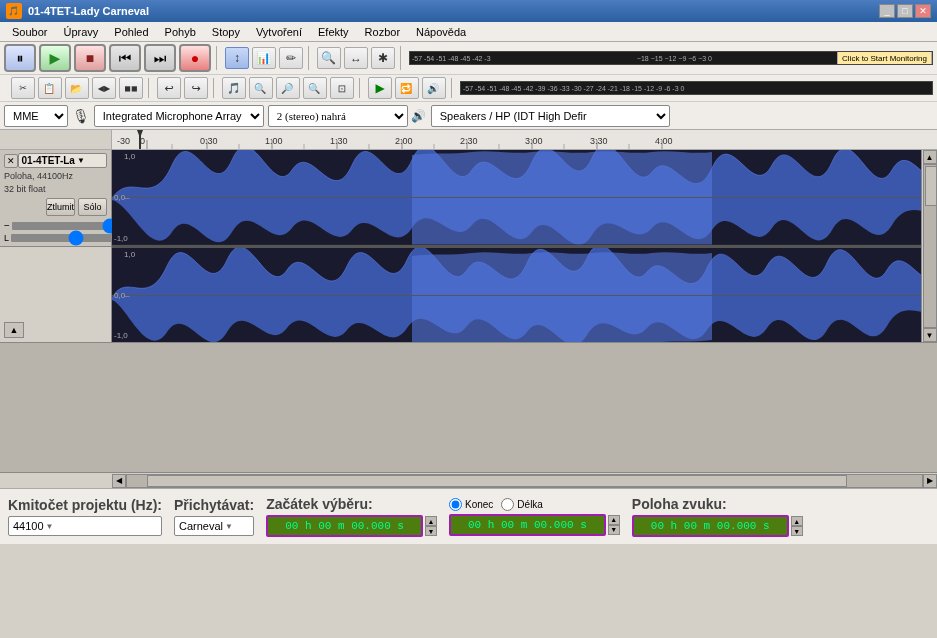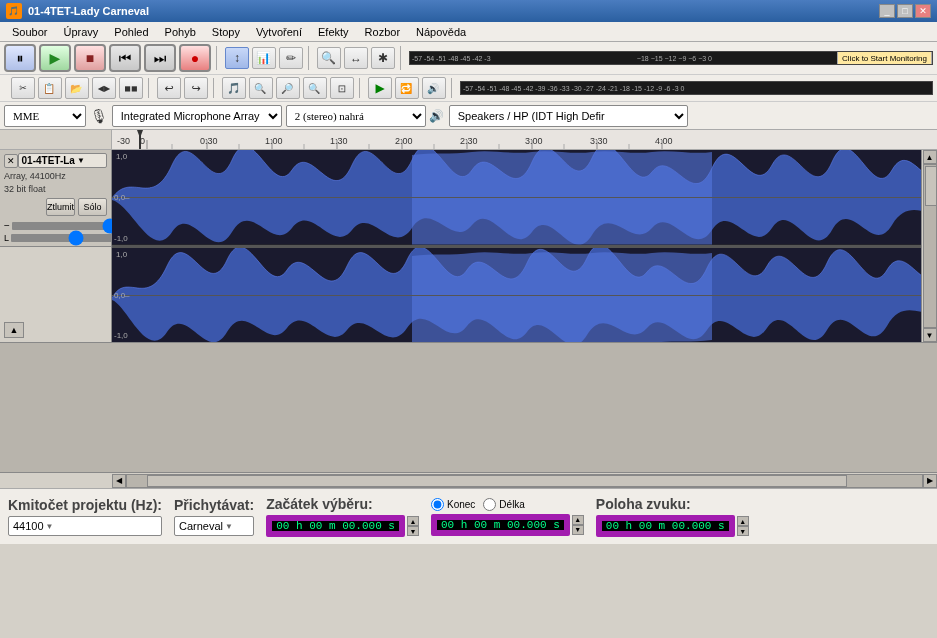--- a/index.html
+++ b/index.html
@@ -220,21 +220,21 @@
     .waveform-channel {
       flex: 1;
       background: #2a2a2a;
       border-bottom: 1px solid #555;
       position: relative;
       overflow: hidden;
     }
     .waveform-channel:last-child { border-bottom: none; }
     .channel-label {
       position: absolute;
-      left: 4px;
+      left: 12px;
       top: 2px;
       font-size: 8px;
       color: #aaa;
       z-index: 2;
     }
     .channel-label-neg {
       position: absolute;
       left: 2px;
       bottom: 2px;
       font-size: 8px;
@@ -364,25 +364,25 @@
     }
     .radio-item {
       display: flex;
       align-items: center;
       gap: 3px;
       font-size: 10px;
     }
     .time-display {
       display: flex;
       align-items: center;
-      background: #000000;
-      border: 6px solid #a21caf;
+      background: #4d7c0f;
+      border: 2px solid #a21caf;
       border-radius: 2px;
       height: 22px;
-      padding: 0 4px;
+      padding: 0 17px;
       font-family: 'Courier New', monospace;
       font-size: 11px;
       color: #00ff88;
       gap: 1px;
     }
     .time-with-arrows {
       display: flex;
       align-items: center;
       gap: 0;
     }
@@ -507,21 +507,21 @@
 
     <div style="display:flex;align-items:center;background:#1a1a1a;border:1px solid #444;height:14px;flex:1;position:relative;overflow:hidden;">
       <span style="font-size:7px;color:#aaa;padding:0 2px;white-space:nowrap;">
         -57 -54 -51 -48 -45 -42 -39 -36 -33 -30 -27 -24 -21 -18 -15 -12 -9 -6 -3 0
       </span>
     </div>
   </div>
 
   <div class="input-bar">
 
-    <select class="input-select" style="width:82px;font-family:Liberation Serif, serif;">
+    <select class="input-select" style="width:64px;">
       <option>MME</option>
     </select>
 
     <span class="mic-icon">🎙</span>
 
     <select class="input-select" style="width:170px;">
       <option>Integrated Microphone Array</option>
     </select>
 
     <select class="input-select" style="width:140px;font-family:Liberation Serif, serif;">
@@ -585,21 +585,21 @@
       <div class="track-name-row">
         <div style="font-size:9px;cursor:pointer;background:#d4d0c8;border:1px solid #888;padding:1px 2px;border-radius:2px;display:flex;align-items:center;gap:2px;">
           <span>✕</span>
         </div>
         <div class="track-name-dropdown">
           <span>01-4TET-La</span>
           <span style="font-size:8px;">▼</span>
         </div>
       </div>
       <div class="track-info">
-        <div>Array, 44100Hz</div>
+        <div>Poloha, 44100Hz</div>
         <div>32 bit float</div>
       </div>
       <div class="track-buttons">
         <div class="track-btn">Ztlumit</div>
         <div class="track-btn">Sólo</div>
       </div>
 
       <div class="track-volume-row">
         <span style="font-size:10px;">−</span>
         <input type="range" class="track-slider" min="0" max="100" value="80" style="flex: 1 1 0%; height: 8px;">

